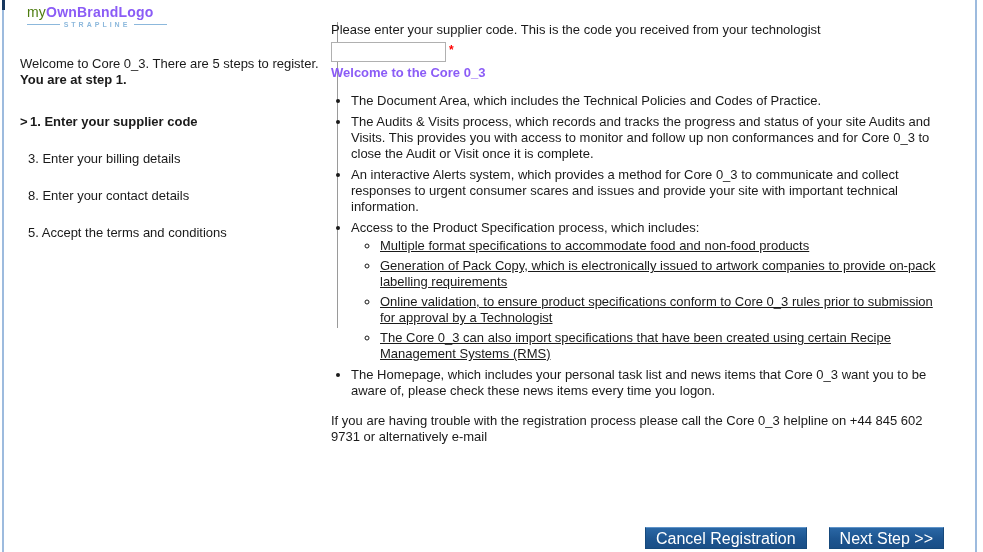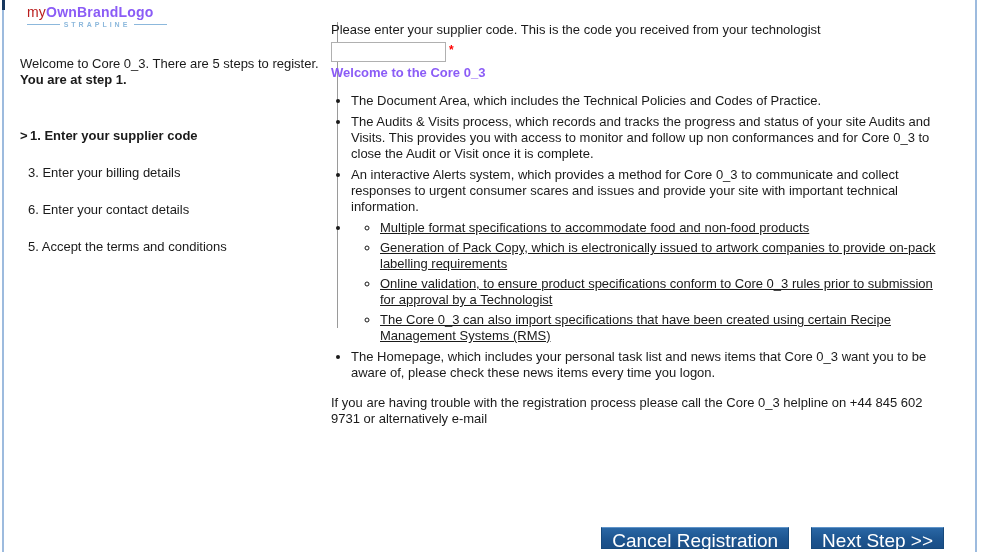--- a/index.html
+++ b/index.html
@@ -18,35 +18,35 @@
   }
   .edge-left  { left: 2px; }
   .edge-right { left: 975px; }
   .edge-left-cap {
     position: absolute; left: 2px; top: 0; width: 3px; height: 10px; background: #17375e;
   }
 
   
   .logo { position: absolute; left: 27px; top: 4px; width: 140px; }
   .logo-line { font-size: 14px; letter-spacing: 0.2px; white-space: nowrap; }
-  .logo-prefix { color: #b91c1c; font-weight: normal; }
+  .logo-prefix { color: #4d7c0f; font-weight: normal; }
   .logo-brand  { color: #8b5cf6; font-weight: bold; }
   .logo-strap {
     margin-top: 1px;
     display: flex; align-items: center; gap: 4px;
     color: #8cb8dc;
   }
   .logo-strap .dash { height: 1px; background: #8cb8dc; flex: 1 1 auto; }
   .logo-strap .strap-text {
     font-size: 7px; letter-spacing: 3px; white-space: nowrap; font-weight: bold;
   }
 
   
   .sidebar { position: absolute; left: 20px; top: 56px; width: 305px; }
-  .sidebar-welcome { line-height: 16px; margin-bottom: 40px; }
+  .sidebar-welcome { line-height: 16px; margin-bottom: 26px; }
   .sidebar-welcome .bold-line { font-weight: bold; }
   .steps { list-style: none; }
   .step { margin-bottom: 22px; white-space: nowrap; }
   .step .step-prefix { display: inline-block; width: 10px; }
   .step.active { font-weight: bold; }
   .step:not(.active) { padding-left: 8px; }
 
   
   .divider {
     position: absolute; left: 337px; top: 22px; height: 306px; width: 1px;
@@ -78,21 +78,21 @@
   .button-row {
     position: absolute; left: 351px; top: 527px; width: 593px;
     display: flex; justify-content: flex-end; gap: 22px;
   }
   .btn {
     background: linear-gradient(#2a67a5, #1d5590 55%, #1a4e86);
     color: #ffffff;
     border: 1px solid #16497c;
     border-top-color: #5f94c9;
     font-family: "Liberation Sans", sans-serif;
-    font-size: 19px;
+    font-size: 16px;
     padding: 2px 10px 3px 10px;
     height: 22px;
     white-space: nowrap;
     cursor: pointer;
   }
 </style>
 </head>
 <body>
 
 <div class="edge-left"></div>
@@ -116,21 +116,21 @@
     <div class="bold-line">You are at step 1.</div>
   </div>
   <ul class="steps">
     <li class="step active">
       <span class="step-prefix">&gt;</span><span>1. Enter your supplier code</span>
     </li>
     <li class="step">
       <span>3. Enter your billing details</span>
     </li>
     <li class="step">
-      <span>6. Enter your contact details</span>
+      <span>8. Enter your contact details</span>
     </li>
     <li class="step">
       <span>5. Accept the terms and conditions</span>
     </li>
   </ul>
 </div>
 
 <div class="divider"></div>
 
 <div class="main">
@@ -138,20 +138,21 @@
   <div class="input-row">
     <input class="supplier-input" type="text" value="" style="">
     <span class="required-marker">*</span>
   </div>
   <div class="content-heading">Welcome to the Core 0_3</div>
   <ul class="benefits">
     <li>The Document Area, which includes the Technical Policies and Codes of Practice.</li>
     <li>The Audits &amp; Visits process, which records and tracks the progress and status of your site Audits and Visits. This provides you with access to monitor and follow up non conformances and for Core 0_3 to close the Audit or Visit once it is complete.</li>
     <li>An interactive Alerts system, which provides a method for Core 0_3 to communicate and collect responses to urgent consumer scares and issues and provide your site with important technical information.</li>
     <li>
+      <span>Access to the Product Specification process, which includes:</span>
       <ul class="sub-benefits">
         <li>Multiple format specifications to accommodate food and non-food products</li>
         <li>Generation of Pack Copy, which is electronically issued to artwork companies to provide on-pack labelling requirements</li>
         <li>Online validation, to ensure product specifications conform to Core 0_3 rules prior to submission for approval by a Technologist</li>
         <li>The Core 0_3 can also import specifications that have been created using certain Recipe Management Systems (RMS)</li>
       </ul>
     </li>
     <li>The Homepage, which includes your personal task list and news items that Core 0_3 want you to be aware of, please check these news items every time you logon.</li>
   </ul>
   <div class="help-text">If you are having trouble with the registration process please call the Core 0_3 helpline on +44 845 602 9731 or alternatively e-mail</div>

